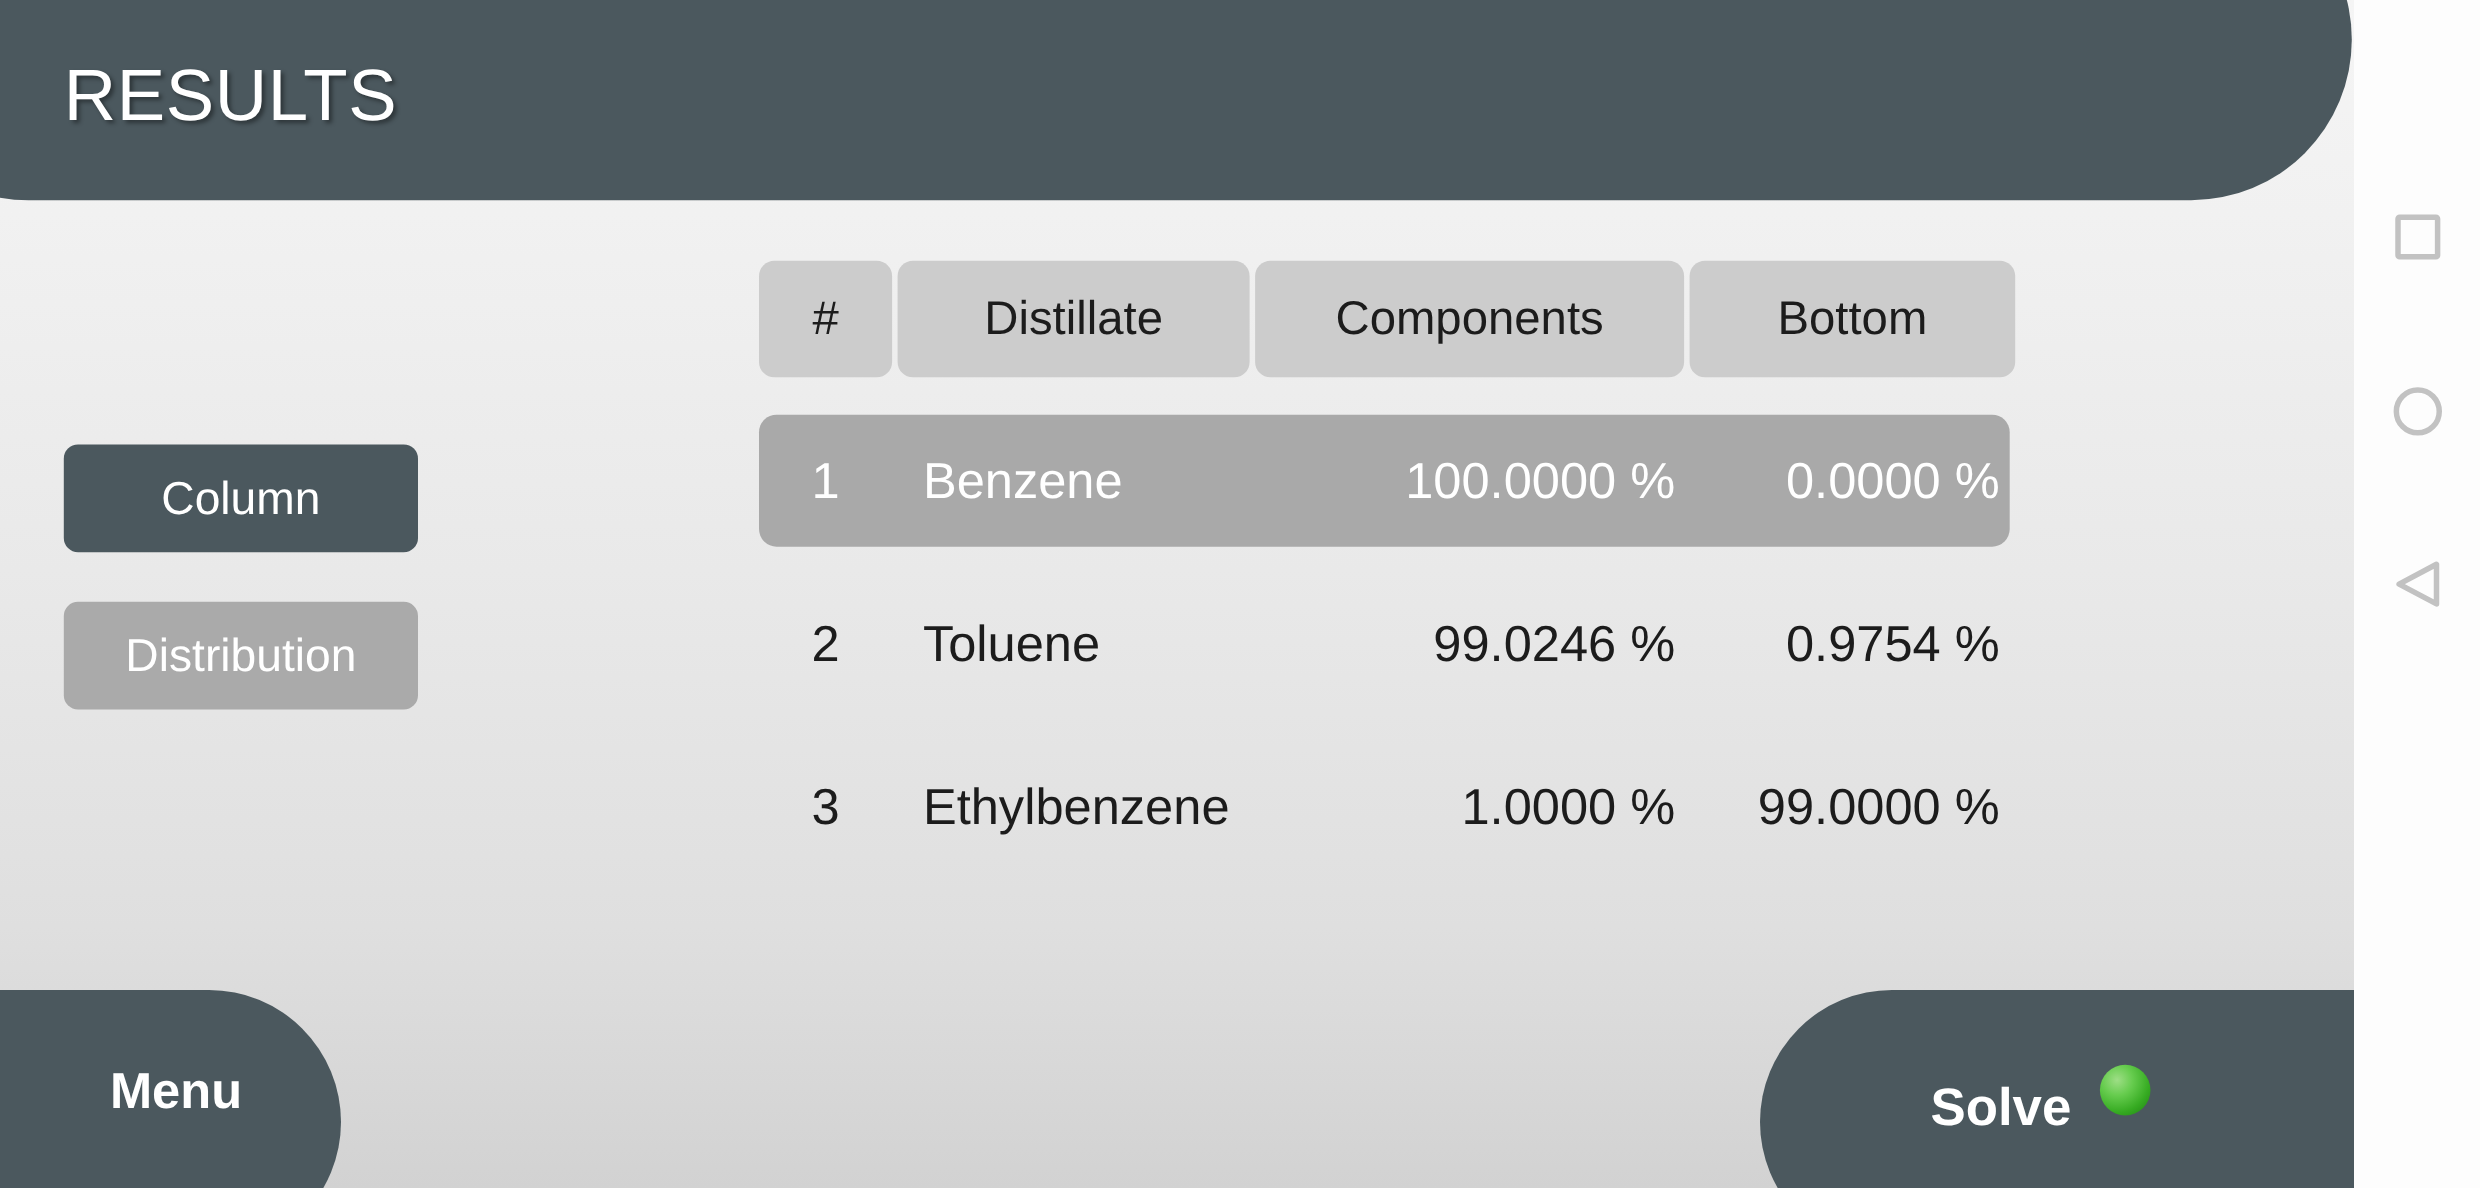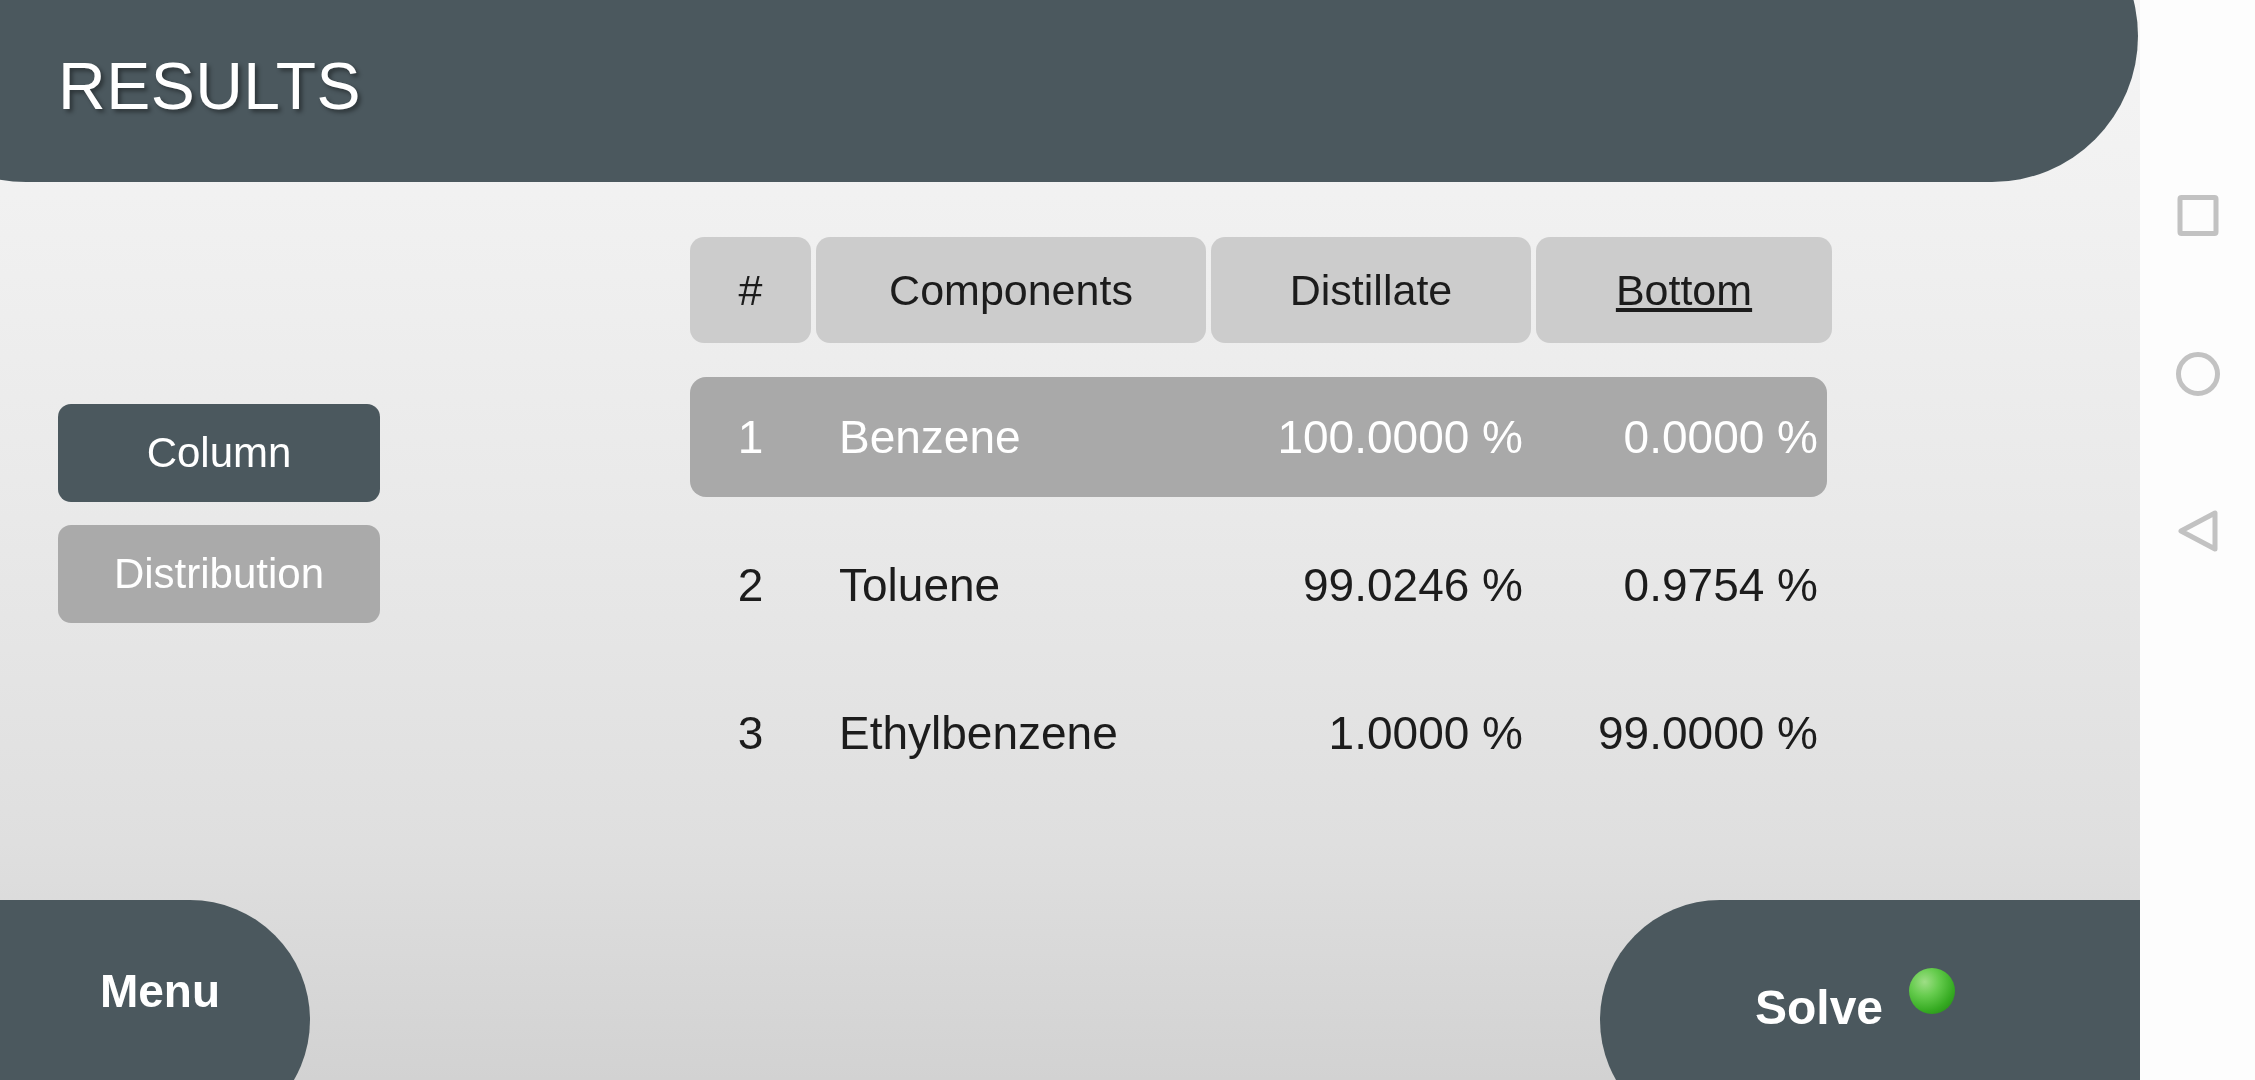--- a/index.html
+++ b/index.html
@@ -74,21 +74,21 @@
     color: #ffffff;
     border: none;
     outline: none;
     cursor: pointer;
     font-family: "Liberation Sans", sans-serif;
     white-space: nowrap;
     overflow: hidden;
   }
 
   .mode-btn.active   { background: #4b585e; }
-  .mode-btn.inactive { background: #aaaaaa; margin-top: 23px; }
+  .mode-btn.inactive { background: #aaaaaa; margin-top: 45px; }
 
   
   #results-table {
     position: absolute;
     left: 690px;
     top: 237px;
     width: 1137px;
   }
 
   .table-header {
@@ -105,21 +105,21 @@
     justify-content: center;
     font-size: 43px;
     color: #1c1c1c;
     white-space: nowrap;
     cursor: pointer;
   }
 
   .col-idx  { width: 121px; flex: none; }
   .col-name { width: 390px; flex: none; }
   .col-dist { width: 320px; flex: none; }
-  .col-bot  { width: 296px; flex: none; text-decoration: underline; }
+  .col-bot  { width: 296px; flex: none; }
 
   .table-body { margin-top: 34px; }
 
   .row {
     display: flex;
     gap: 5px;
     height: 120px;
     align-items: center;
     border-radius: 16px;
     cursor: pointer;
@@ -260,22 +260,22 @@
 
     <div id="mode-buttons">
       <button class="mode-btn active">Column</button>
       <button class="mode-btn inactive">Distribution</button>
     </div>
 
     <div id="results-table">
 
       <div class="table-header">
         <div class="th col-idx">#</div>
+        <div class="th col-dist">Distillate</div>
         <div class="th col-name">Components</div>
-        <div class="th col-dist">Distillate</div>
         <div class="th col-bot">Bottom</div>
       </div>
 
       <div class="table-body">
 
         <div class="row selected">
           <div class="cell c-idx">1</div>
           <div class="cell c-name">Benzene</div>
           <div class="cell c-dist">100.0000 %</div>
           <div class="cell c-bot">0.0000 %</div>

